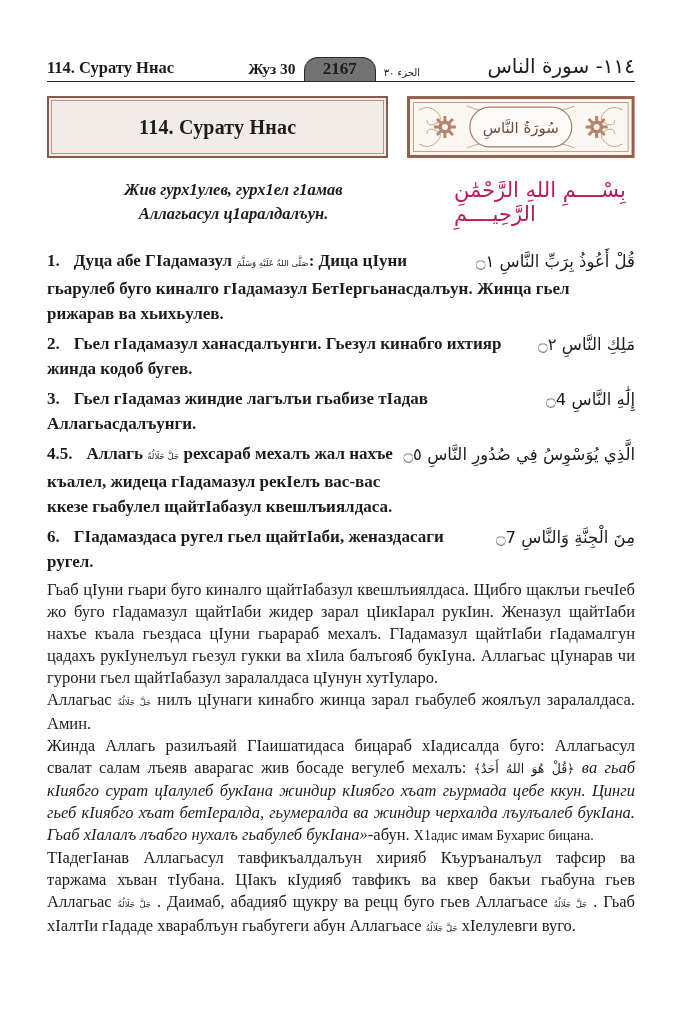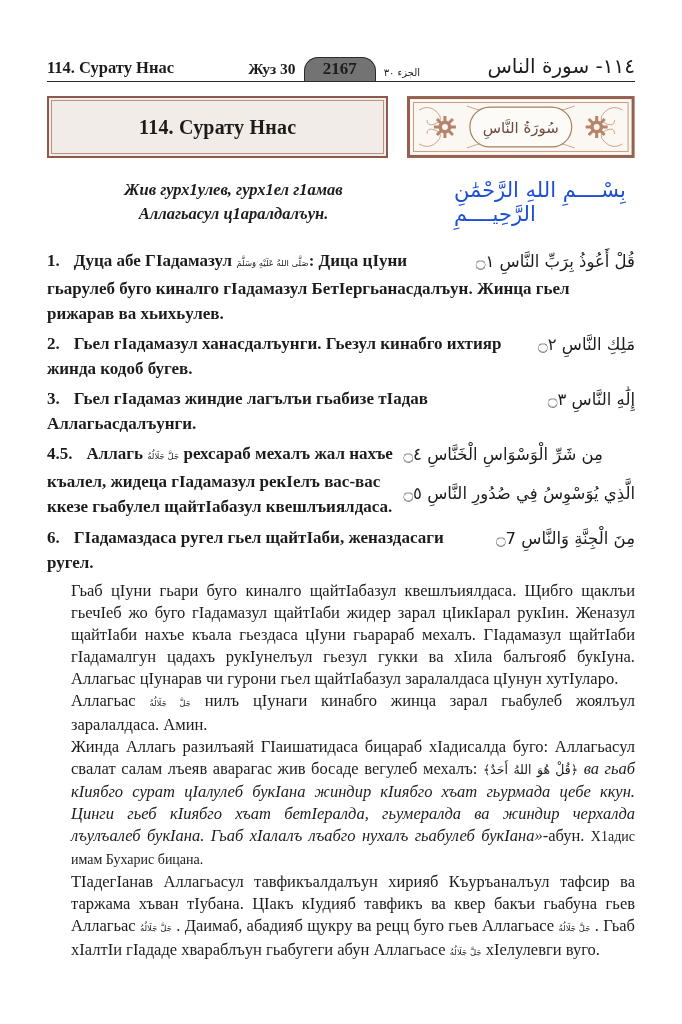--- a/index.html
+++ b/index.html
@@ -54,21 +54,21 @@
   .episection { display: flex; margin-top: 20px; align-items: flex-start; min-height: 56px; }
   .epigraph {
     width: 355px; text-align: center;
     font-weight: bold; font-style: italic;
     font-size: 16.5px; line-height: 24px;
     padding-left: 18px;
   }
   .basmala {
     flex: 1; text-align: left;
     padding-left: 52px;
-    font-size: 21px; color: #1d4ed8;
+    font-size: 21px; color: #be185d;
     direction: rtl;
   }
 
   
   .verses { margin-top: 14px; }
   .verse {
     font-weight: bold; font-size: 17px; line-height: 25px;
     margin-bottom: 5px;
     display: flow-root;
   }
@@ -76,21 +76,21 @@
     float: right; text-align: left;
     font-weight: normal;
     font-size: 16.5px; line-height: 25px;
     margin-left: 10px; margin-top: 1px;
   }
   .verse .v-ar div { margin-bottom: 14px; }
   .v-num { margin-right: 14px; }
   .hon { font-size: 8.5px; font-weight: normal; letter-spacing: -0.3px; }
 
   
-  .commentary { margin-top: 4px; margin-left: 24px; }
+  .commentary { margin-top: 4px; }
   .commentary p {
     font-size: 16.5px; line-height: 22px;
     text-align: justify;
   }
   .it { font-style: italic; }
   .small-note { font-size: 14px; }
   .inline-quote { font-size: 12.5px; }
 </style>
 </head>
 <body>
@@ -150,27 +150,26 @@
       <span class="v-ar ar">قُلْ أَعُوذُ بِرَبِّ النَّاسِ ۝١</span>
       <span class="v-num">1.</span><span>Дуца абе ГIадамазул </span><span class="hon ar">صَلَّى اللهُ عَلَيْهِ وَسَلَّمَ</span><span>: Дица цIуни гьарулеб буго киналго гIадамазул БетIергьанасдалъун. Жинца гьел рижарав ва хьихьулев.</span>
     </div>
 
     <div class="verse">
       <span class="v-ar ar">مَلِكِ النَّاسِ ۝٢</span>
       <span class="v-num">2.</span><span>Гьел гIадамазул ханасдалъунги. Гьезул кинабго ихтияр жинда кодоб бугев.</span>
     </div>
 
     <div class="verse">
-      <span class="v-ar ar">إِلَٰهِ النَّاسِ ۝٣</span>
+      <span class="v-ar ar">إِلَٰهِ النَّاسِ ۝4</span>
       <span class="v-num">3.</span><span>Гьел гIадамаз жиндие лагълъи гьабизе тIадав Аллагьасдалъунги.</span>
     </div>
 
     <div class="verse">
       <span class="v-ar ar">
-        <div>مِن شَرِّ الْوَسْوَاسِ الْخَنَّاسِ ۝٤</div>
         <div>الَّذِي يُوَسْوِسُ فِي صُدُورِ النَّاسِ ۝٥</div>
       </span>
       <span class="v-num">4.5.</span><span>Аллагь </span><span class="hon ar">جَلَّ جَلَالُهُ</span><span> рехсараб мехалъ жал нахъе къалел, жидеца гIадамазул рекIелъ вас-вас ккезе гьабулел щайтIабазул квешлъиялдаса.</span>
     </div>
 
     <div class="verse">
       <span class="v-ar ar">مِنَ الْجِنَّةِ وَالنَّاسِ ۝7</span>
       <span class="v-num">6.</span><span>ГIадамаздаса ругел гьел щайтIаби, женаздасаги ругел.</span>
     </div>
   </div>

